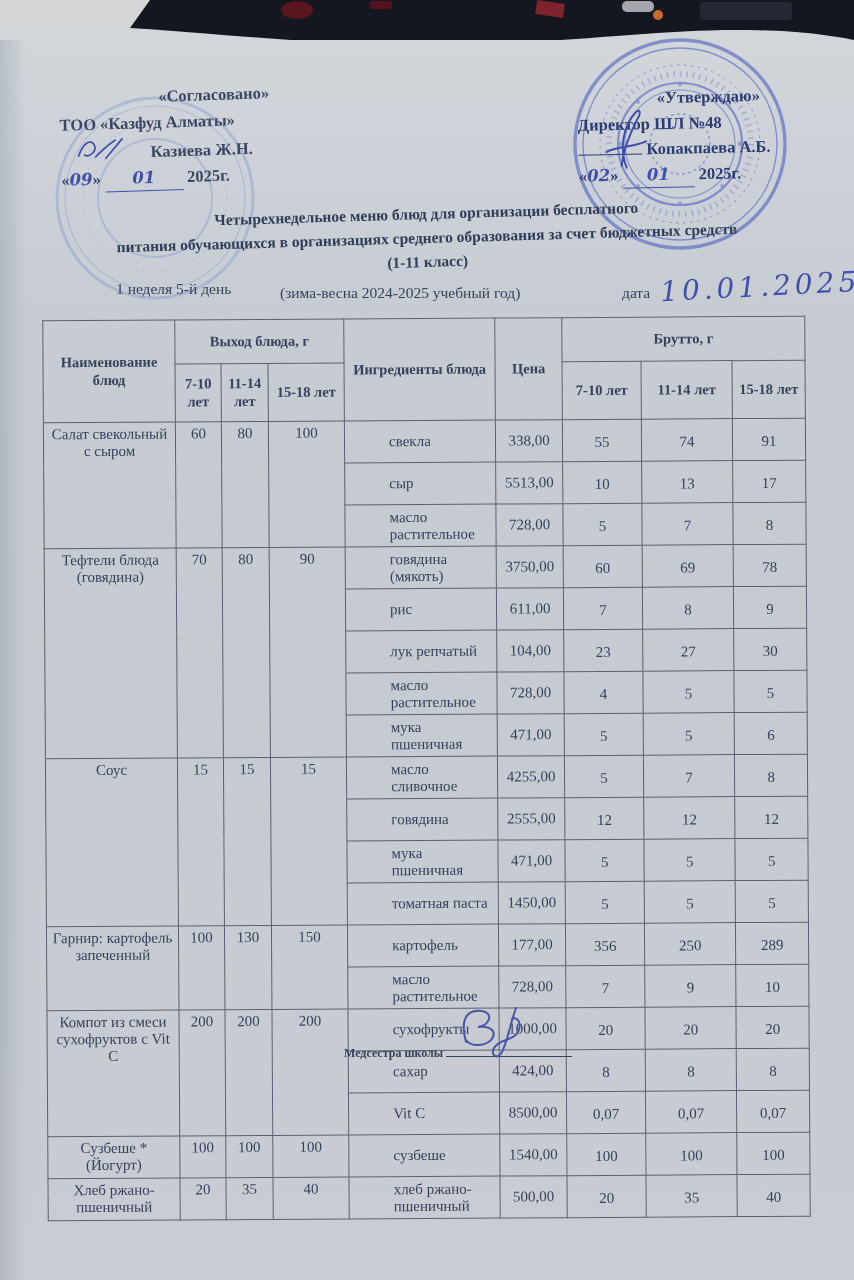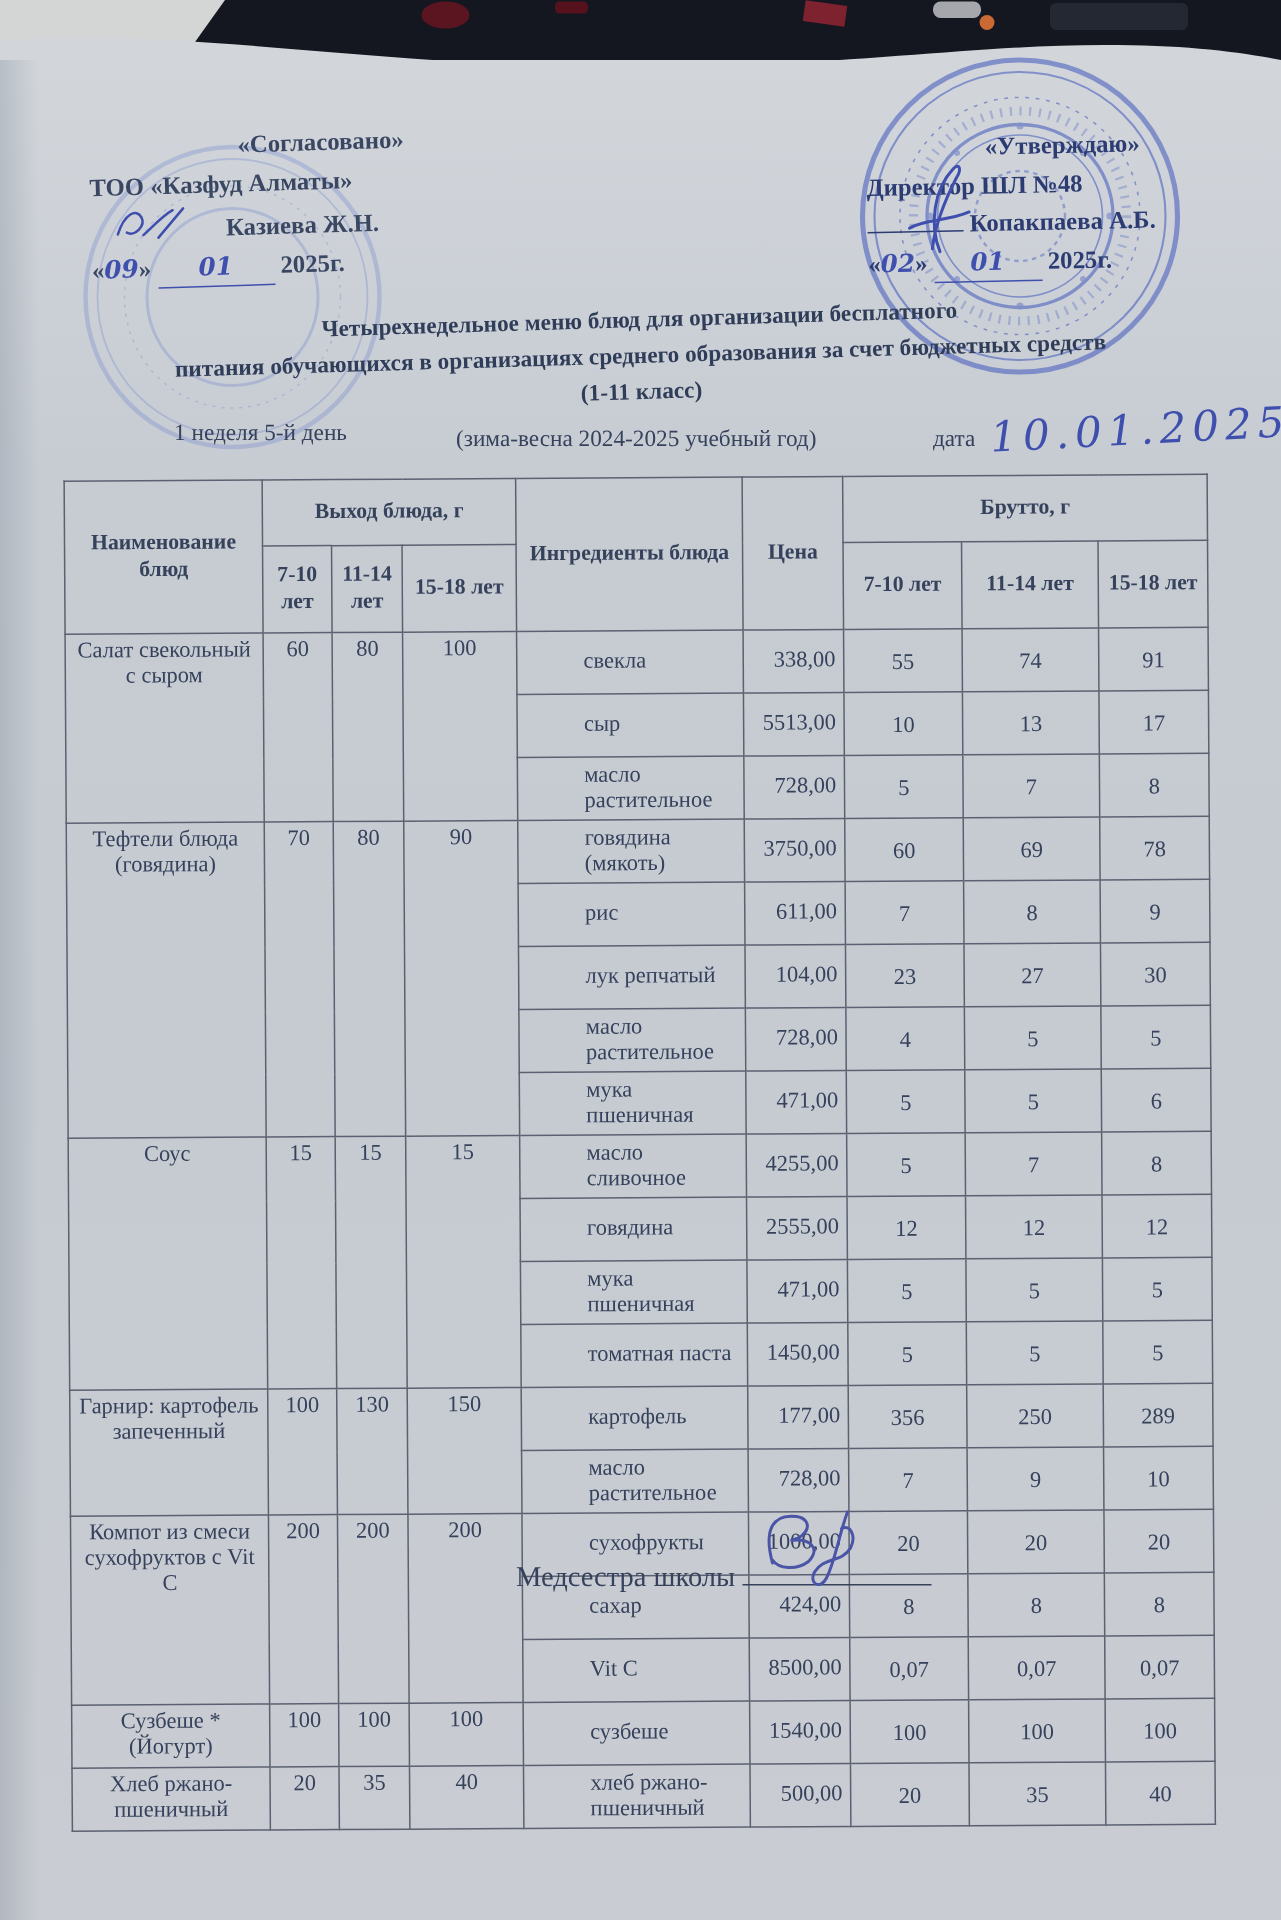--- a/index.html
+++ b/index.html
@@ -39,46 +39,46 @@
   .stamp-left{left:52px;top:92px;opacity:.30;}
 
   .title{
     position:absolute;top:202px;left:36px;width:782px;
     text-align:center;font-weight:bold;font-size:15.5px;line-height:1.55;
     transform:rotate(-1.7deg);color:#303d59;
   }
 
   .subtitle{position:absolute;top:276px;left:0;width:854px;height:46px;font-size:15.5px;}
   .subtitle .week{position:absolute;left:116px;top:4px;}
-  .subtitle .season{position:absolute;left:304px;top:8px;}
+  .subtitle .season{position:absolute;left:280px;top:8px;}
   .subtitle .datelabel{position:absolute;left:622px;top:8px;}
   .subtitle .dateval{
     position:absolute;left:660px;top:-6px;font-size:28px;letter-spacing:4px;
     transform:rotate(-3deg);font-weight:normal;
   }
 
   
   table.menu{
     position:absolute;top:318px;left:45px;width:762px;
     border-collapse:collapse;table-layout:fixed;
     transform:rotate(-0.35deg);
     font-size:15px;color:#36425c;
   }
   .menu th,.menu td{border:1.4px solid #5b6170;}
   .menu th{font-weight:bold;font-size:14.5px;padding:2px;text-align:center;vertical-align:middle;line-height:1.2;}
   .menu td{padding:1px 5px;height:26px;line-height:1.12;vertical-align:middle;}
   .menu td.dish{vertical-align:top;text-align:center;padding-top:3px;}
   .menu td.yield{vertical-align:top;text-align:center;padding-top:3px;}
   .menu td.ingr{text-align:left;padding-left:44px;}
-  .menu td.price{text-align:right;}
+  .menu td.price{text-align:center;}
   .menu td.brutto{text-align:center;vertical-align:top;padding-top:14px;}
   .hrow1{height:44px;}
   .hrow2{height:58px;}
 
-  .footer{position:absolute;top:1036px;left:344px;font-size:19px;}
+  .footer{position:absolute;top:1036px;left:344px;font-size:12px;font-weight:bold;}
   .footer .sigline{display:inline-block;width:126px;border-bottom:1.5px solid #36425c;position:relative;height:20px;}
   .footer .sigline svg{position:absolute;left:4px;top:-34px;}
 </style>
 </head>
 <body style="background: rgb(201, 205, 212);">
 
 <div class="photo">
 
   <div class="topband">
     <svg width="854" height="60" viewBox="0 0 854 60">

